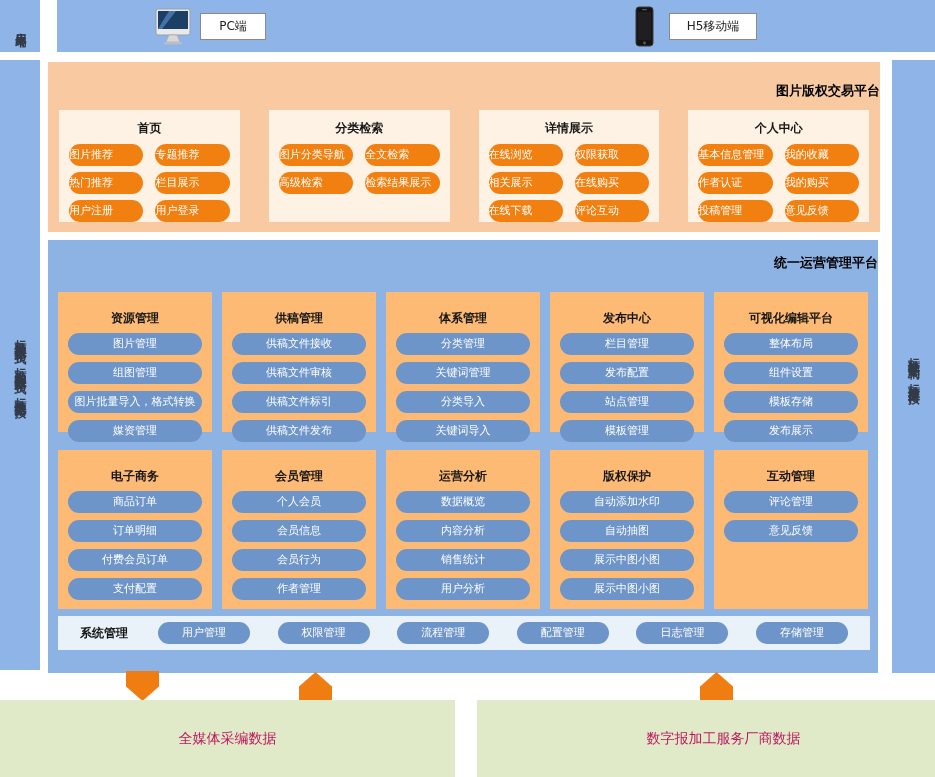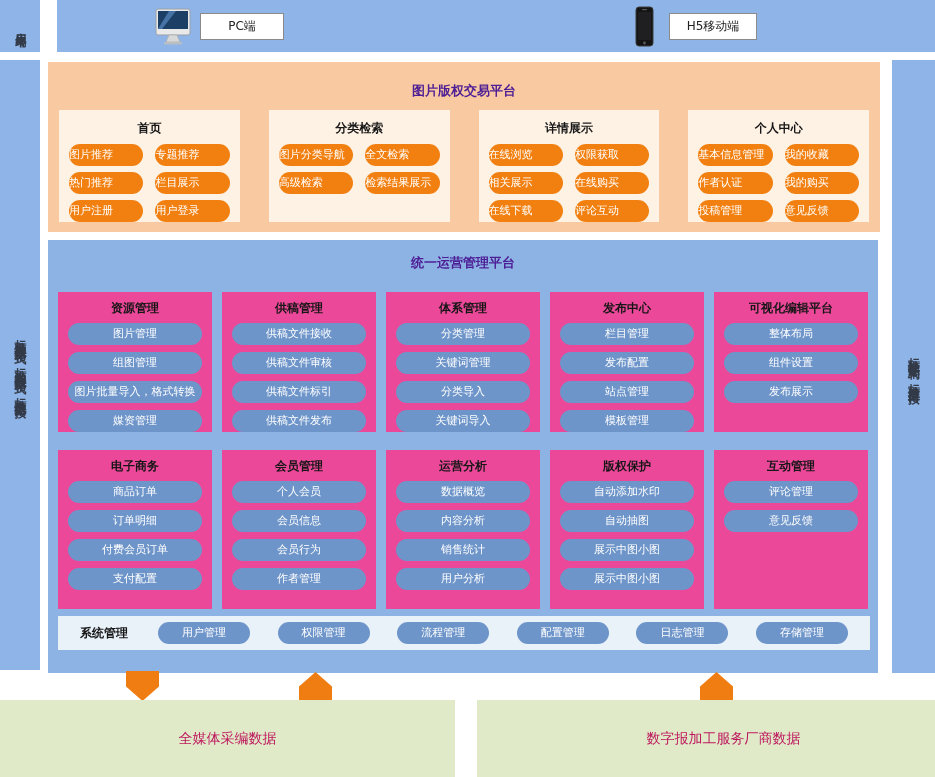--- a/index.html
+++ b/index.html
@@ -35,28 +35,28 @@
   
   #top-bar { left:57px; top:0; width:878px; height:52px; background:#8FB5E8; }
   .term-icon { position:absolute; }
   .term-label {
     position:absolute; top:13px; height:27px;
     background:#ffffff; border:1px solid #8a8a8a;
     display:flex; align-items:center; justify-content:center;
     font-size:12px; color:#222;
   }
   #pc-icon { left:96px; top:7px; }
-  #pc-label { left:143px; width:84px; }
+  #pc-label { left:143px; width:66px; }
   #phone-icon { left:578px; top:6px; }
   #h5-label { left:612px; width:88px; }
 
   
   #orange-section { left:48px; top:62px; width:832px; height:170px; background:#F9C9A1; }
   .section-title {
-    text-align:center; font-weight:bold; font-size:13px; color:#4c1d95;
+    text-align:right; font-weight:bold; font-size:13px; color:#000000;
     padding-top:20px;
   }
   #orange-groups {
     position:absolute; left:11px; right:11px; top:48px; height:112px;
     display:flex; gap:29px;
   }
   .ogroup { flex:1; background:#FDF2E4; padding:6px 10px; }
   .ogroup-title { text-align:center; font-size:12px; font-weight:bold; margin:4px 0 7px 0; color:#161616; }
   .opills { display:grid; grid-template-columns:1fr 1fr; gap:6px 12px; }
   .opill {
@@ -67,21 +67,21 @@
 
   
   #blue-section { left:48px; top:240px; width:830px; height:433px; background:#8DB2E4; }
   #blue-section .section-title { padding-top:14px; }
   .mod-row {
     position:absolute; left:10px; right:10px;
     display:flex; gap:10px;
   }
   #mod-row1 { top:52px; height:140px; }
   #mod-row2 { top:210px; height:159px;justify-content:flex-end; }
-  .module { flex:1; background:#ec4899; padding:8px 10px; }
+  .module { flex:1; background:#fdba74; padding:18px 10px; }
   .module-title { text-align:center; font-size:12px; font-weight:bold; margin-bottom:6px; color:#161616; }
   .bpill {
     background:#6E95C9; color:#fff; border-radius:11px;
     height:22px; line-height:22px; text-align:center;
     font-size:11px; white-space:nowrap; overflow:hidden;
     margin-bottom:7px;
   }
   .bpill:last-child { margin-bottom:0; }
 
   
@@ -228,20 +228,21 @@
       <div class="module-title">发布中心</div>
       <div class="bpill">栏目管理</div>
       <div class="bpill">发布配置</div>
       <div class="bpill">站点管理</div>
       <div class="bpill">模板管理</div>
     </div>
     <div class="module">
       <div class="module-title">可视化编辑平台</div>
       <div class="bpill">整体布局</div>
       <div class="bpill">组件设置</div>
+      <div class="bpill">模板存储</div>
       <div class="bpill">发布展示</div>
     </div>
   </div>
 
   <div class="mod-row" id="mod-row2">
     <div class="module">
       <div class="module-title">电子商务</div>
       <div class="bpill">商品订单</div>
       <div class="bpill">订单明细</div>
       <div class="bpill">付费会员订单</div>

